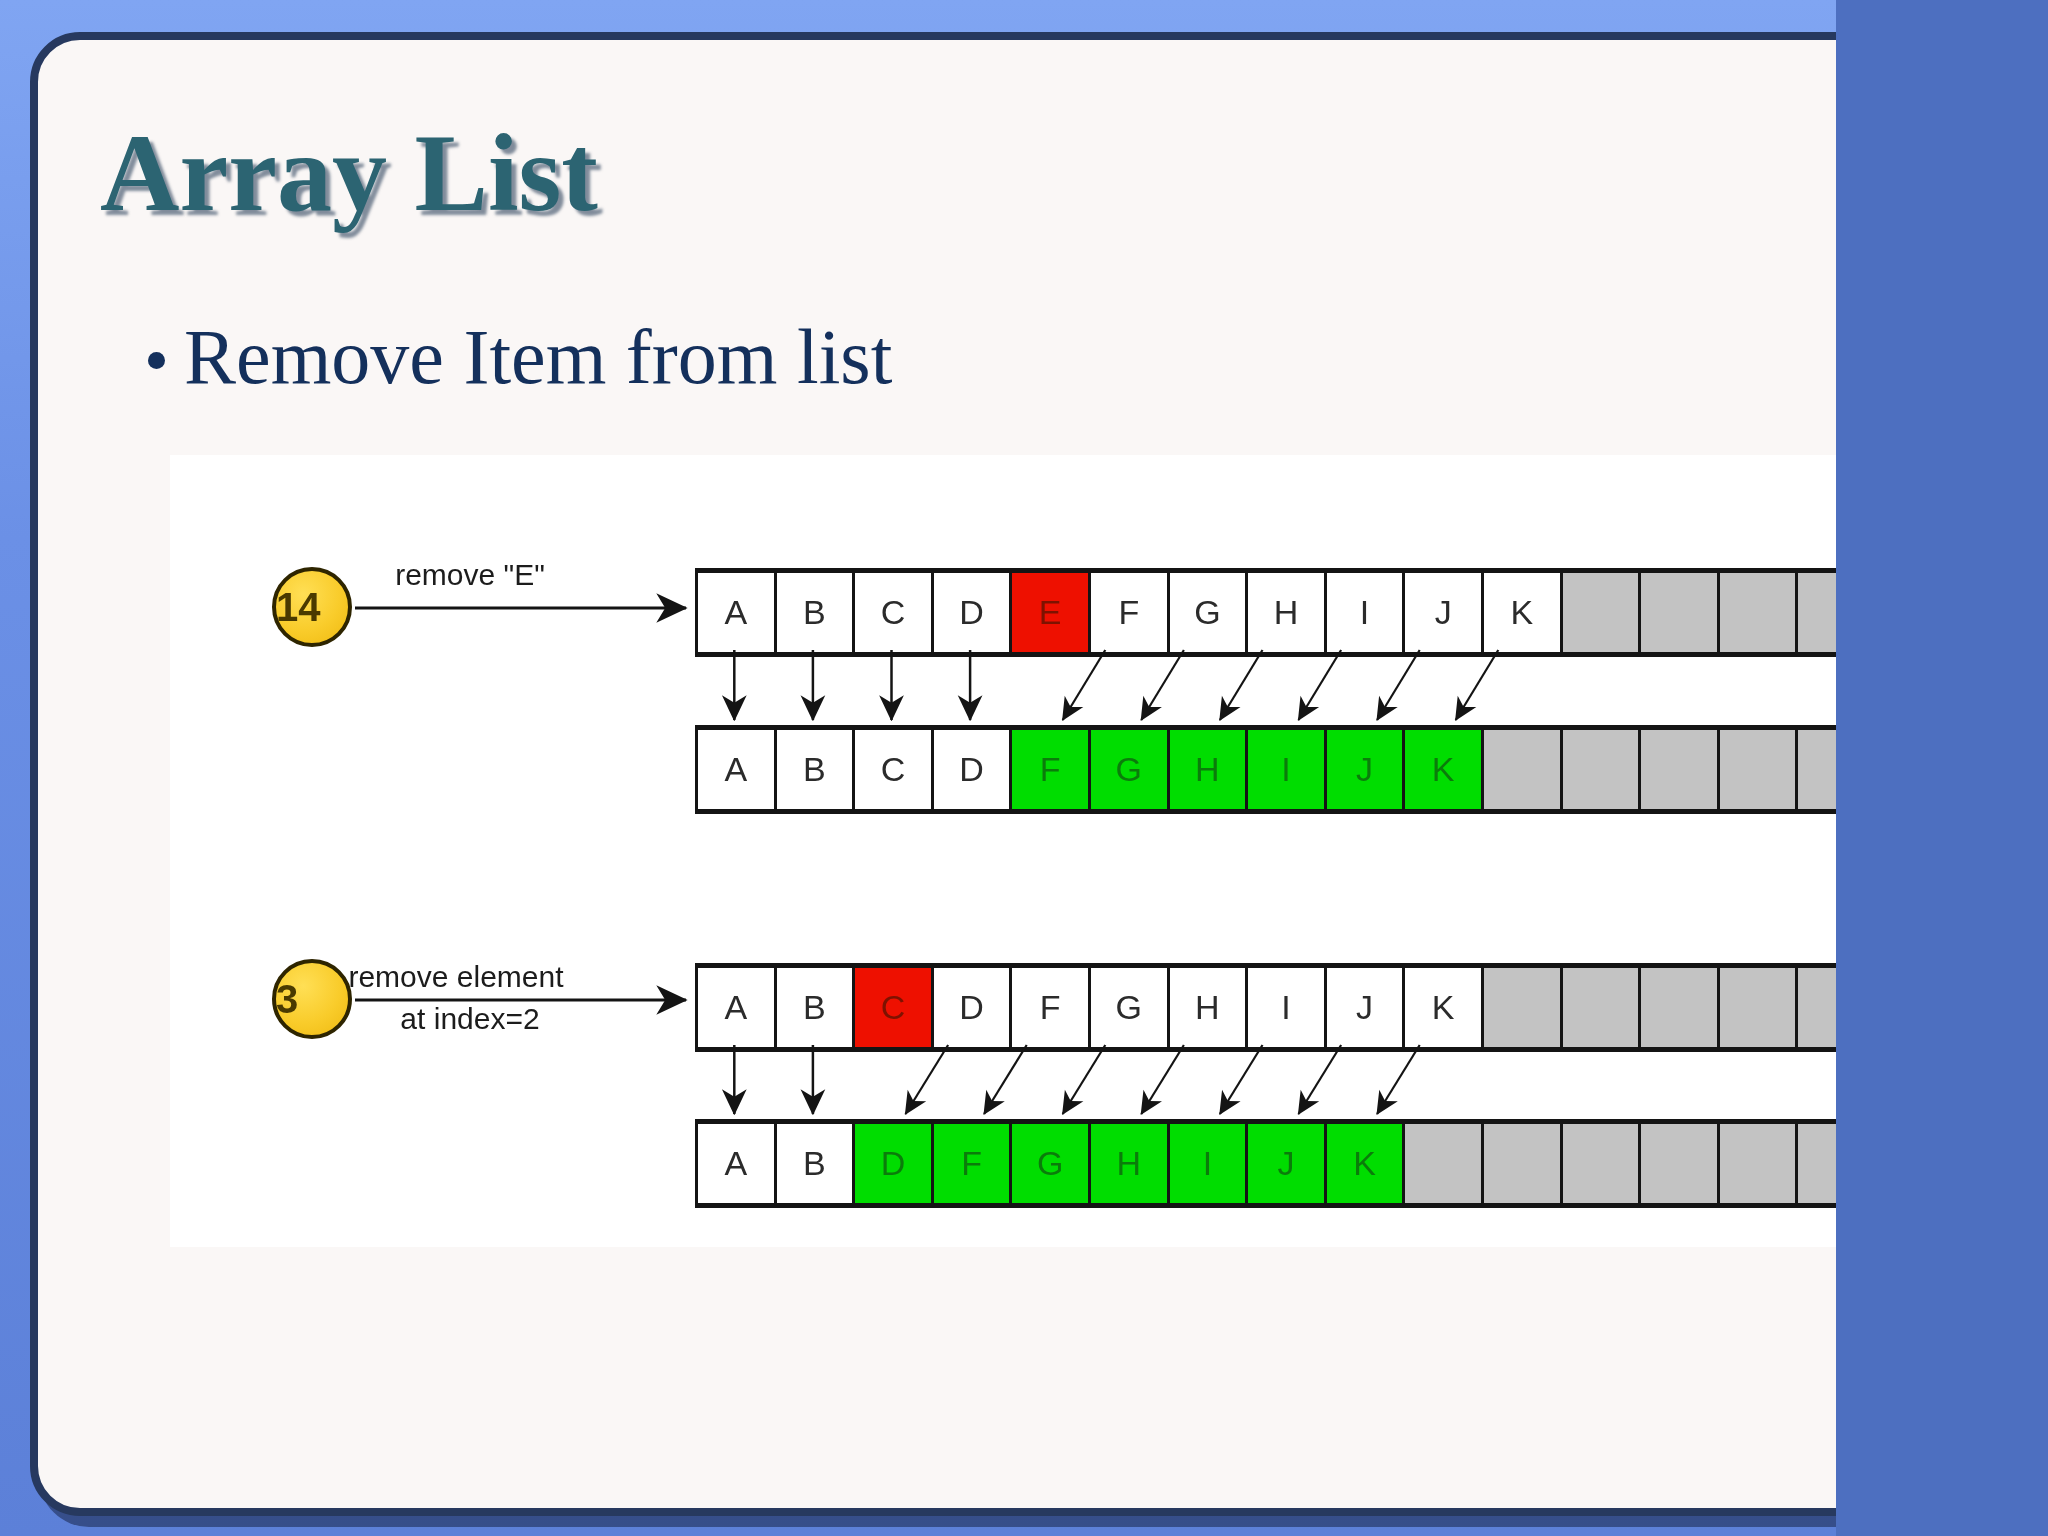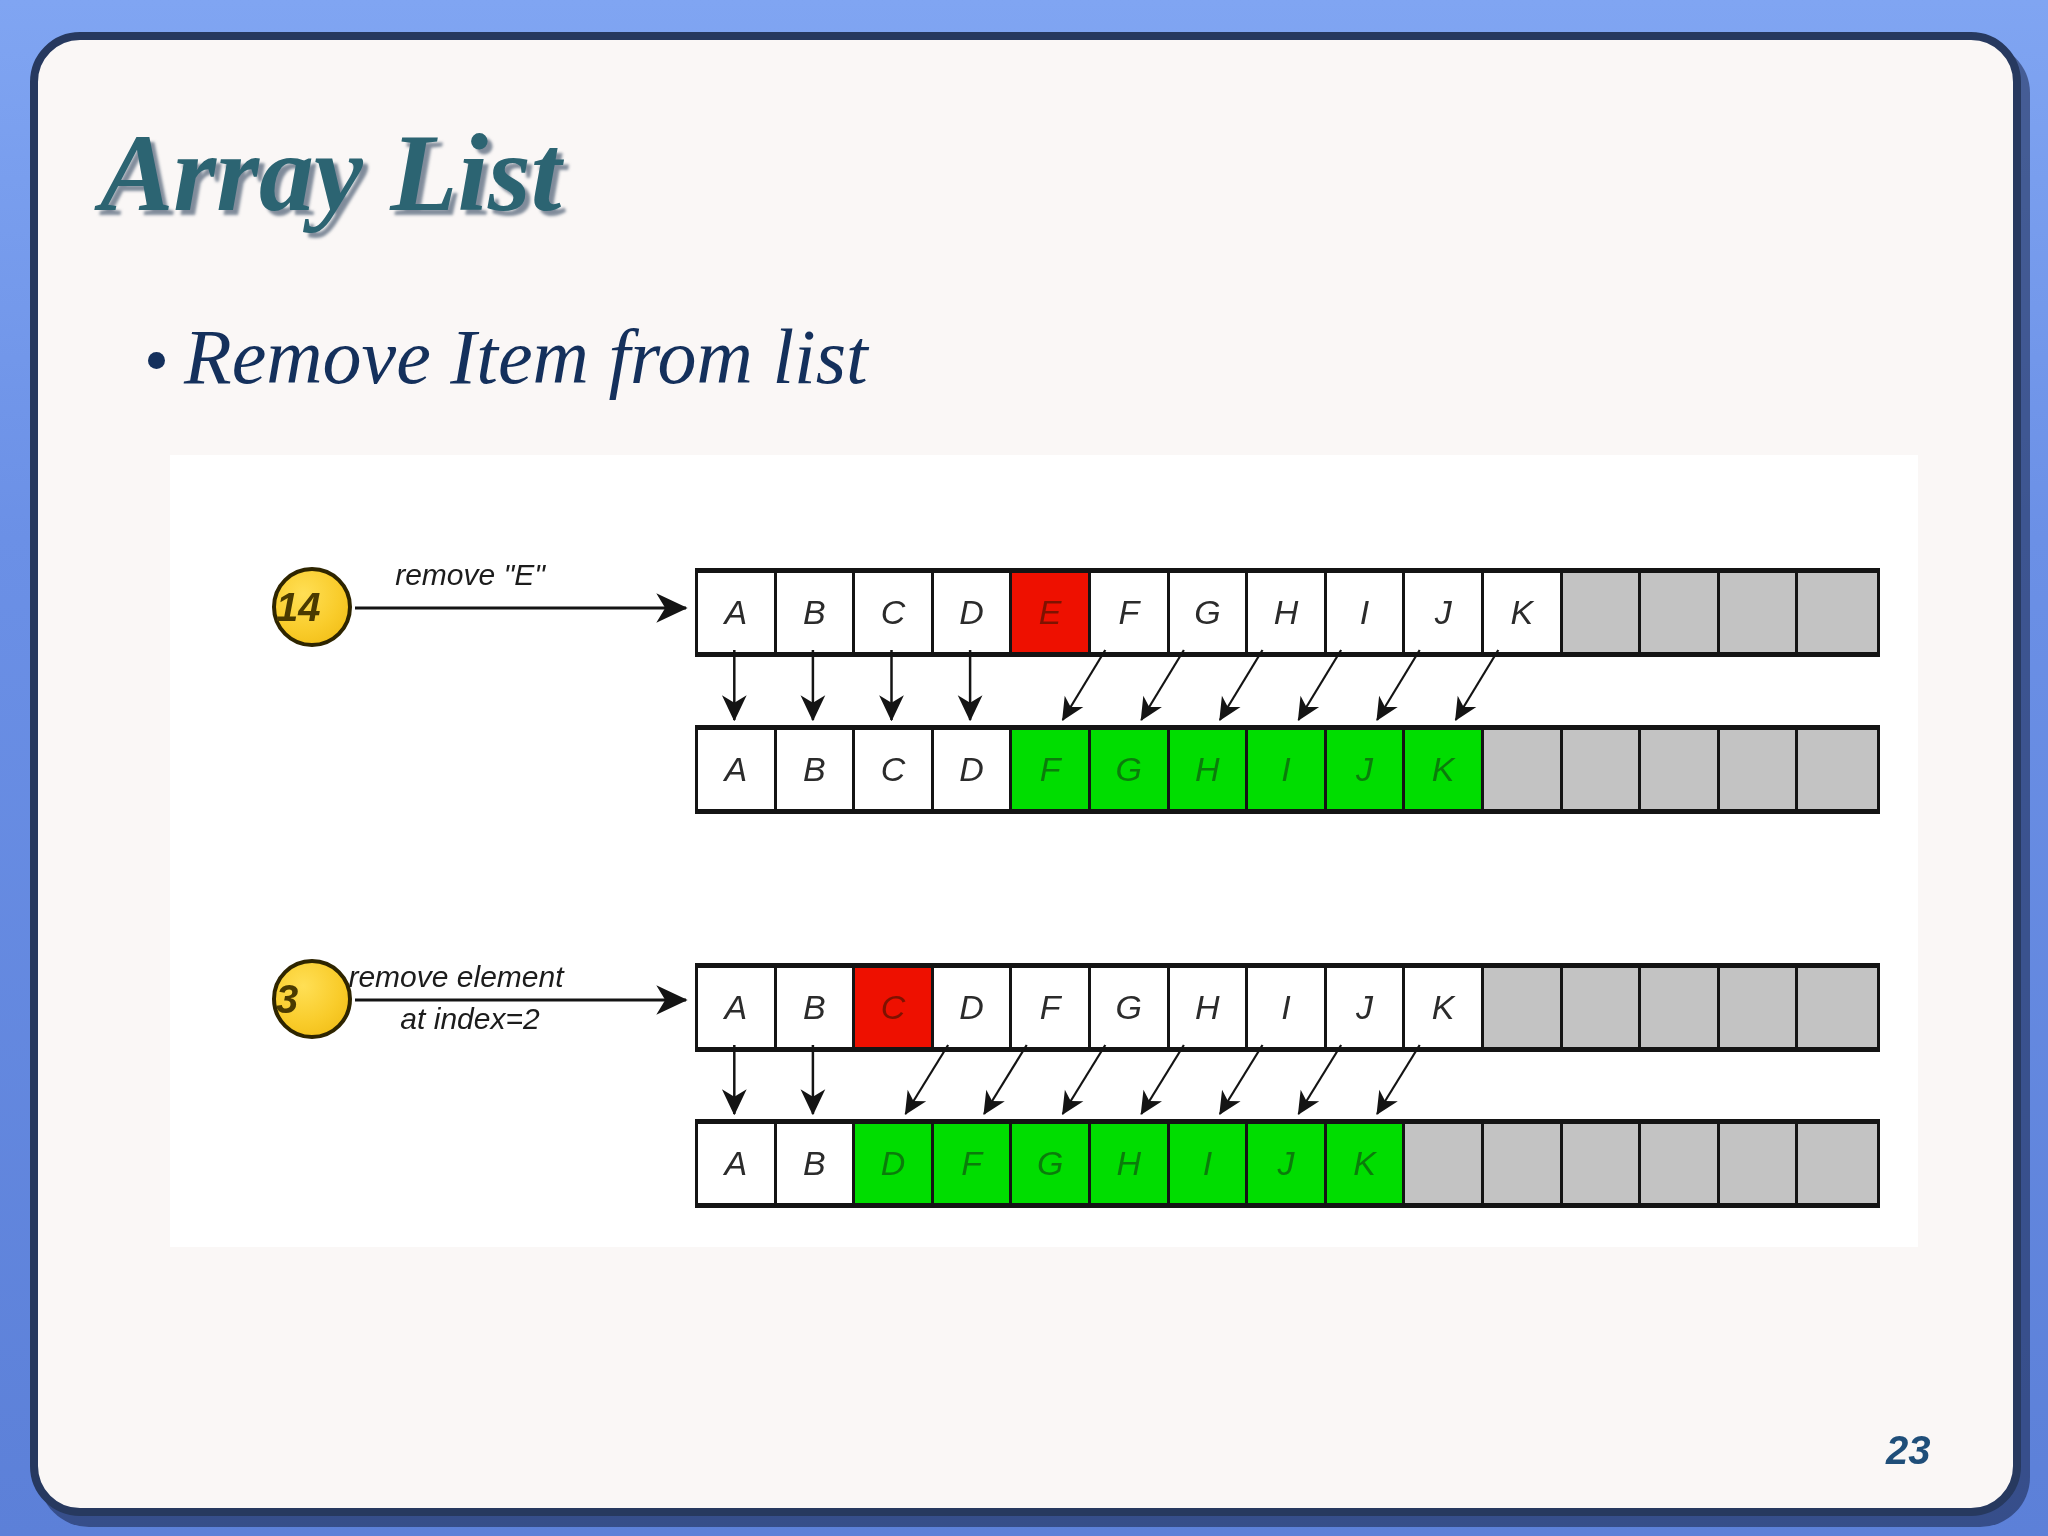--- a/index.html
+++ b/index.html
@@ -1,20 +1,19 @@
 <!DOCTYPE html>
 <html><head>
 <meta charset="utf-8">
 <style>
   html,body{margin:0;padding:0;background:#4d6fc0;}
   #page{
-    position:relative;width:2048px;height:1536px;overflow:hidden;
+    position:relative;width:1836px;height:1536px;overflow:hidden;
     background:linear-gradient(180deg,#80a5f2 0%,#6b90e6 35%,#5c80d8 100%);
     font-family:"Liberation Sans",sans-serif;
-    font-style:italic;
   }
   .card{
     position:absolute;left:30px;top:32px;width:1975px;height:1468px;
     background:#faf7f6;border:8px solid #27395f;border-radius:50px;
     box-shadow:9px 11px 0 rgba(24,36,74,0.55);
   }
   .title{
     position:absolute;left:100px;top:118px;
     font-family:"Liberation Serif",serif;font-weight:bold;font-size:110px;line-height:1;
     color:#2c6472;text-shadow:5px 5px 3px rgba(88,104,124,0.75);

